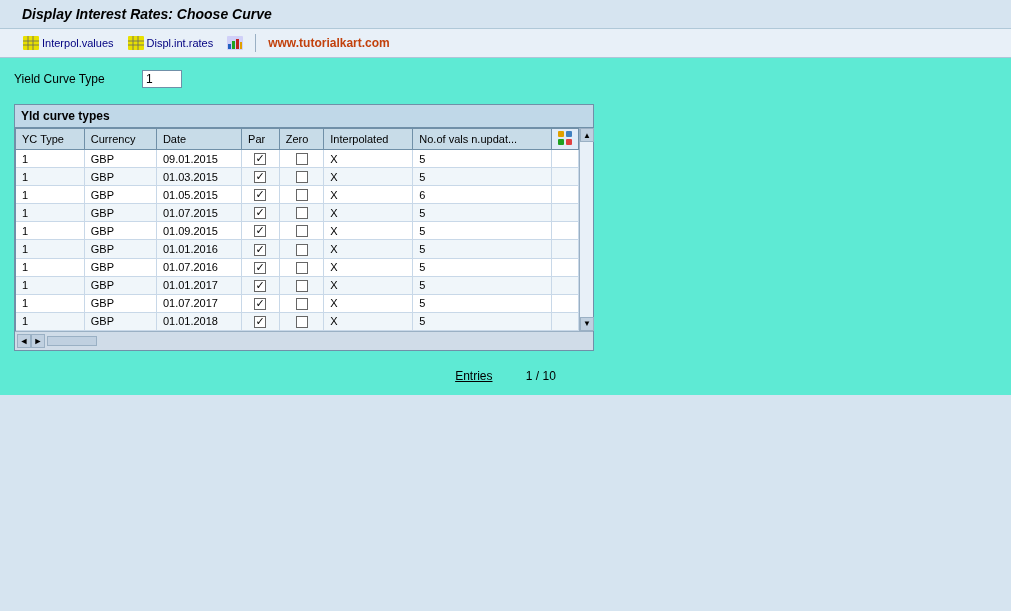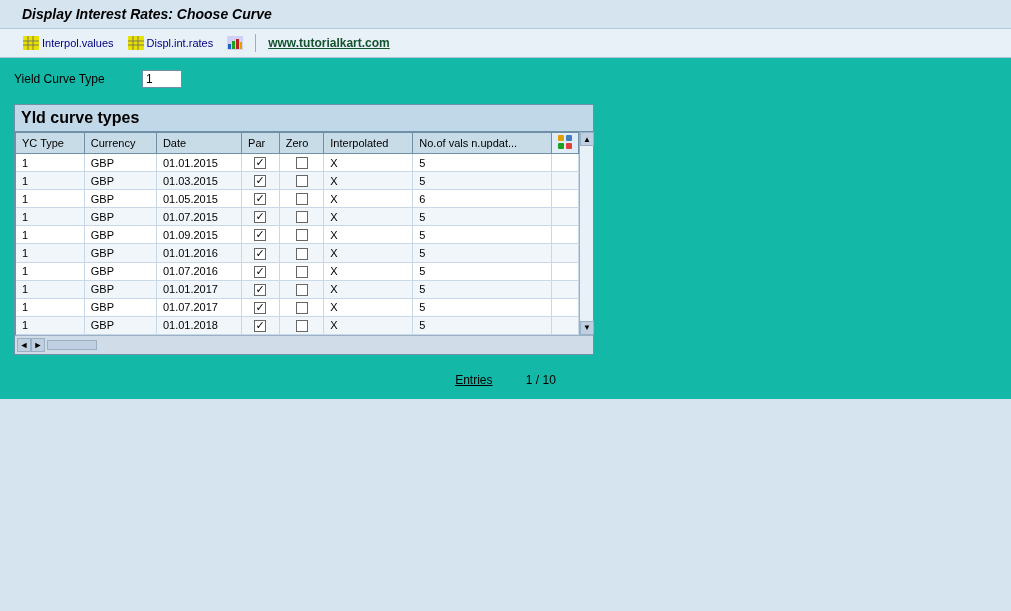--- a/index.html
+++ b/index.html
@@ -45,31 +45,30 @@
       align-items: center;
       justify-content: center;
     }
     .toolbar-separator {
       width: 1px;
       height: 18px;
       background: #9ab0c4;
       margin: 0 2px;
     }
     .toolbar-website {
-      color: #14532d;
+      color: #c2410c;
       font-weight: bold;
       font-size: 12px;
       margin-left: 4px;
-      text-decoration: underline;
     }
 
     
     .main-content {
       padding: 12px 14px;
-      background: #14b8a6;
+      background: #5eead4;
     }
 
     
     .field-row {
       display: flex;
       align-items: center;
       gap: 8px;
       margin-bottom: 16px;
     }
     .field-label {
@@ -87,21 +86,21 @@
 
     
     .table-container {
       border: 1px solid #7090a8;
       background: #fff;
       margin-top: 10px;
     }
     .table-header-row {
       background: #c0d8e8;
       padding: 4px 6px;
-      font-size: 16px;
+      font-size: 12px;
       font-weight: bold;
       border-bottom: 1px solid #7090a8;
     }
     .data-table {
       width: 100%;
       border-collapse: collapse;
       font-size: 11px;
     }
     .data-table thead tr {
       background: #c8dce8;
@@ -290,21 +289,21 @@
                   <rect x="8" y="8" width="6" height="6" fill="#e04040" rx="1"></rect>
                 </svg>
               </th>
             </tr>
           </thead>
           <tbody id="table-body">
 
           <tr>
                 <td>1</td>
                 <td>GBP</td>
-                <td>01.01.2015</td>
+                <td>09.01.2015</td>
                 <td class="checkbox-cell"><span class="fake-checkbox checked"></span></td>
                 <td class="checkbox-cell"><span class="fake-checkbox"></span></td>
                 <td>X</td>
                 <td>5</td>
                 <td></td>
               </tr>
               <tr>
                 <td>1</td>
                 <td>GBP</td>
                 <td>01.03.2015</td>

